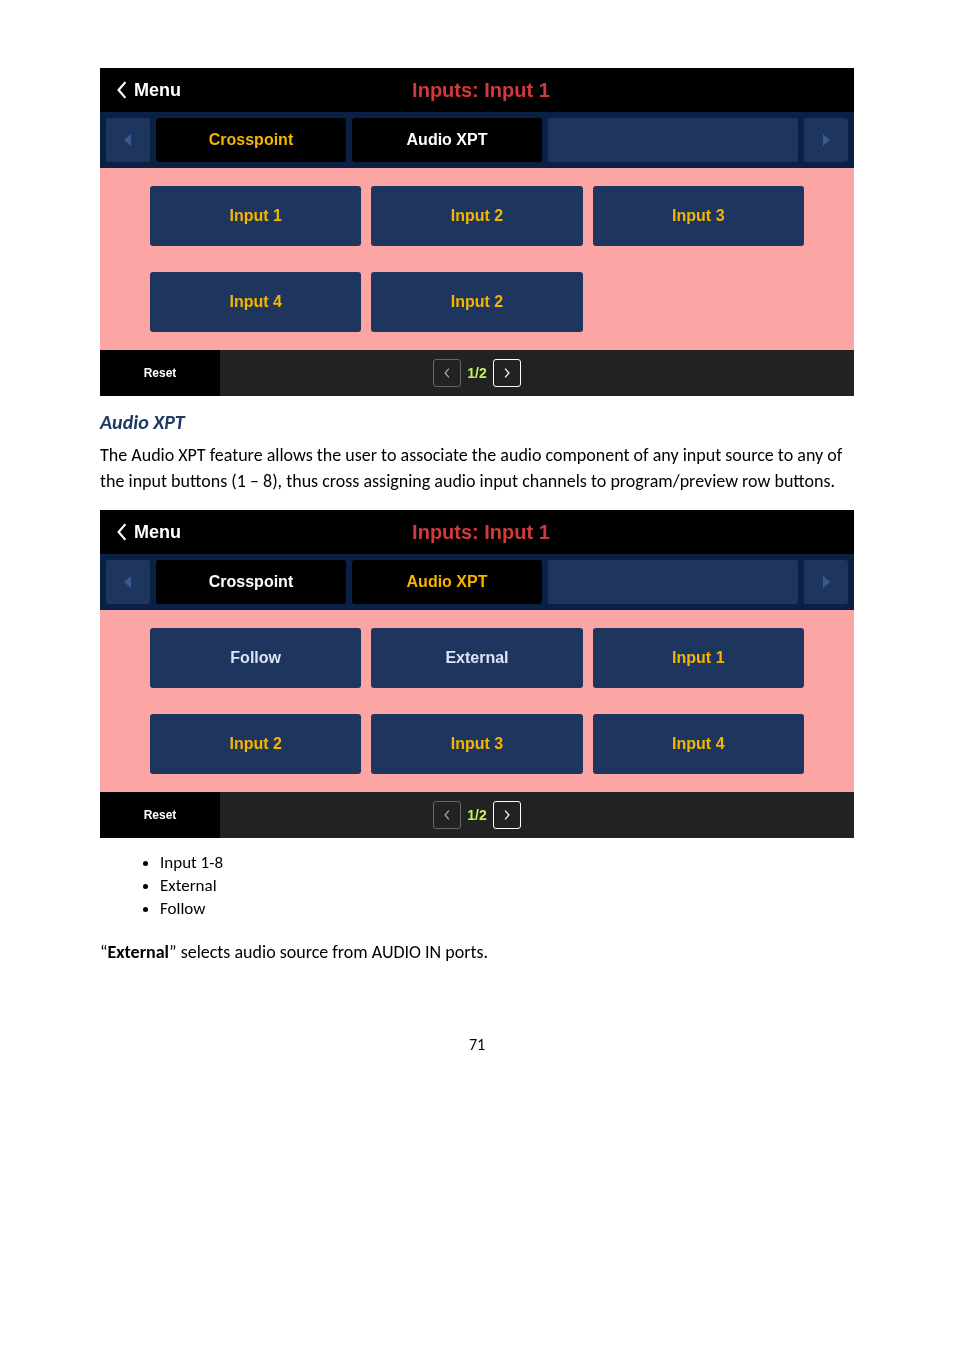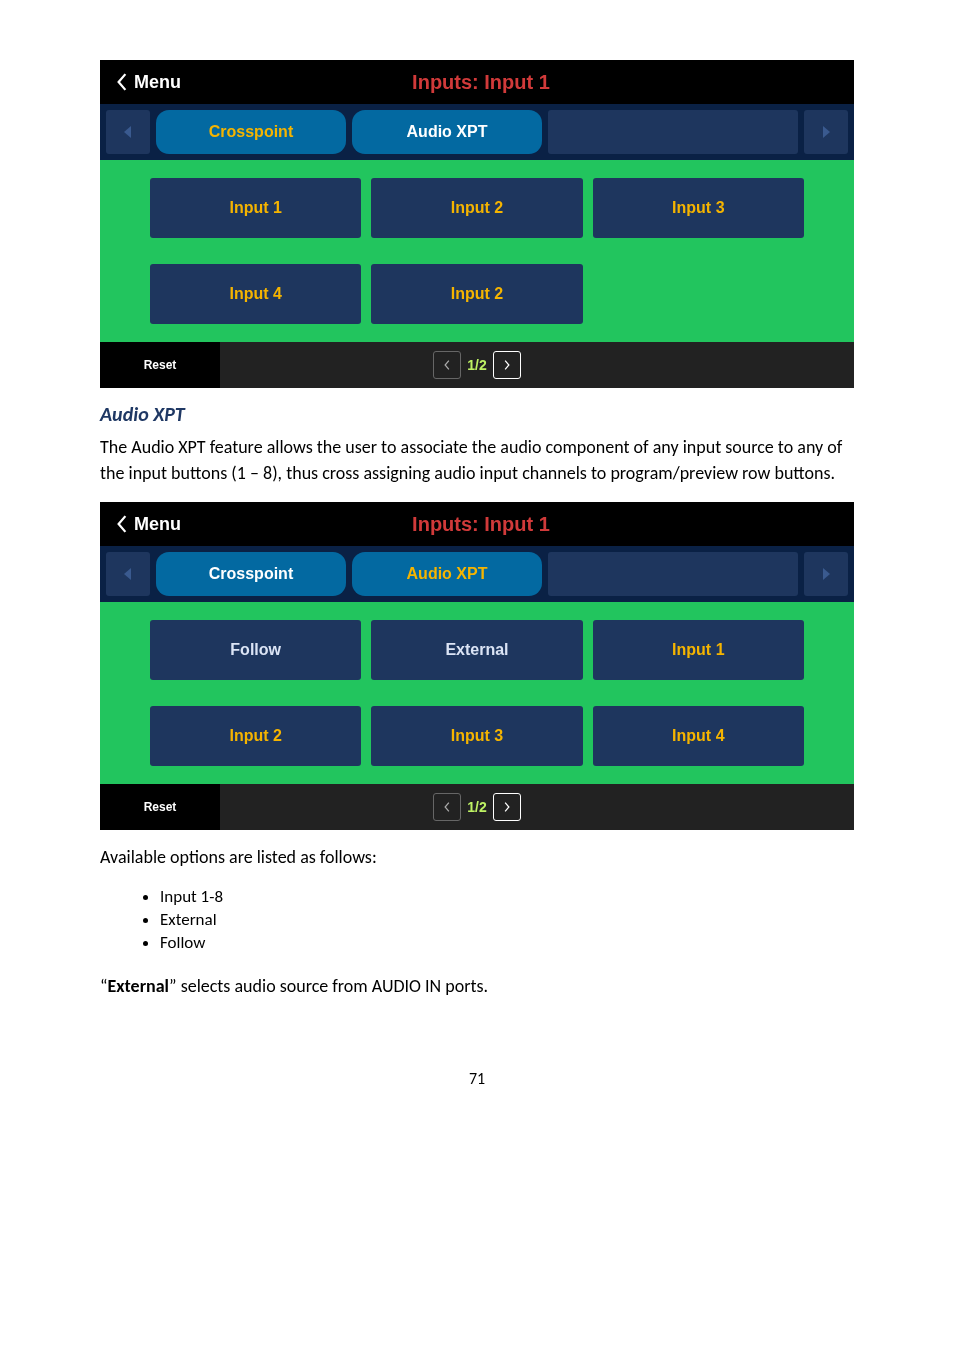--- a/index.html
+++ b/index.html
@@ -4,21 +4,21 @@
 <style>
   html, body {
     margin: 0;
     padding: 0;
     background: #fff;
     font-family: "Segoe UI", "Calibri", sans-serif;
     color: #000;
   }
   .page {
     width: 954px;
-    margin: 0 auto;
+    margin: 8px auto;
     padding: 60px 100px 40px 100px;
     box-sizing: border-box;
   }
 
   
   .panel {
     width: 100%;
     background: #0a2145;
     display: flex;
     flex-direction: column;
@@ -65,36 +65,36 @@
     background: #1e365e;
     display: flex;
     align-items: center;
     justify-content: center;
     border-radius: 3px;
   }
   .nav-arrow svg { width: 16px; height: 16px; }
   .nav-arrow.spacer { flex: 1; background: #1e365e; }
   .tab {
     height: 44px;
-    background: #0369a1;
+    background: #000000;
     display: flex;
     align-items: center;
     justify-content: center;
     font-size: 16px;
     min-width: 190px;
-    border-radius: 13px;
+    border-radius: 3px;
   }
   .tab.active { color: #f5b400; }
 
   .grid {
     display: grid;
     grid-template-columns: 1fr 1fr 1fr;
     gap: 10px;
     padding: 18px 50px 18px 50px;
-    background: #22c55e;
+    background: #fca5a5;
   }
   .btn {
     background: #1e365e;
     height: 60px;
     display: flex;
     align-items: center;
     justify-content: center;
     font-size: 16px;
     border-radius: 3px;
     color: #dbe4f5;
@@ -319,21 +319,20 @@
         <span class="pg-text">1/2</span>
         <div class="pg-box enabled">
             <svg width="10" height="10" viewBox="0 0 10 16">
               <path d="M2 1 L8 8 L2 15" stroke="currentColor" stroke-width="2" fill="none"></path>
             </svg>
           </div>
       </div>
     </div>
   </div>
 
-  <p class="prose" style="margin-top:14px">Available options are listed as follows:</p>
   <ul class="opts">
     <li>Input 1-8</li>
     <li>External</li>
     <li>Follow</li>
   </ul>
   <p class="prose">
     <span>“</span><b>External</b><span>” selects audio source from AUDIO IN ports.</span>
   </p>
 
   <div class="pgnum">71</div>

